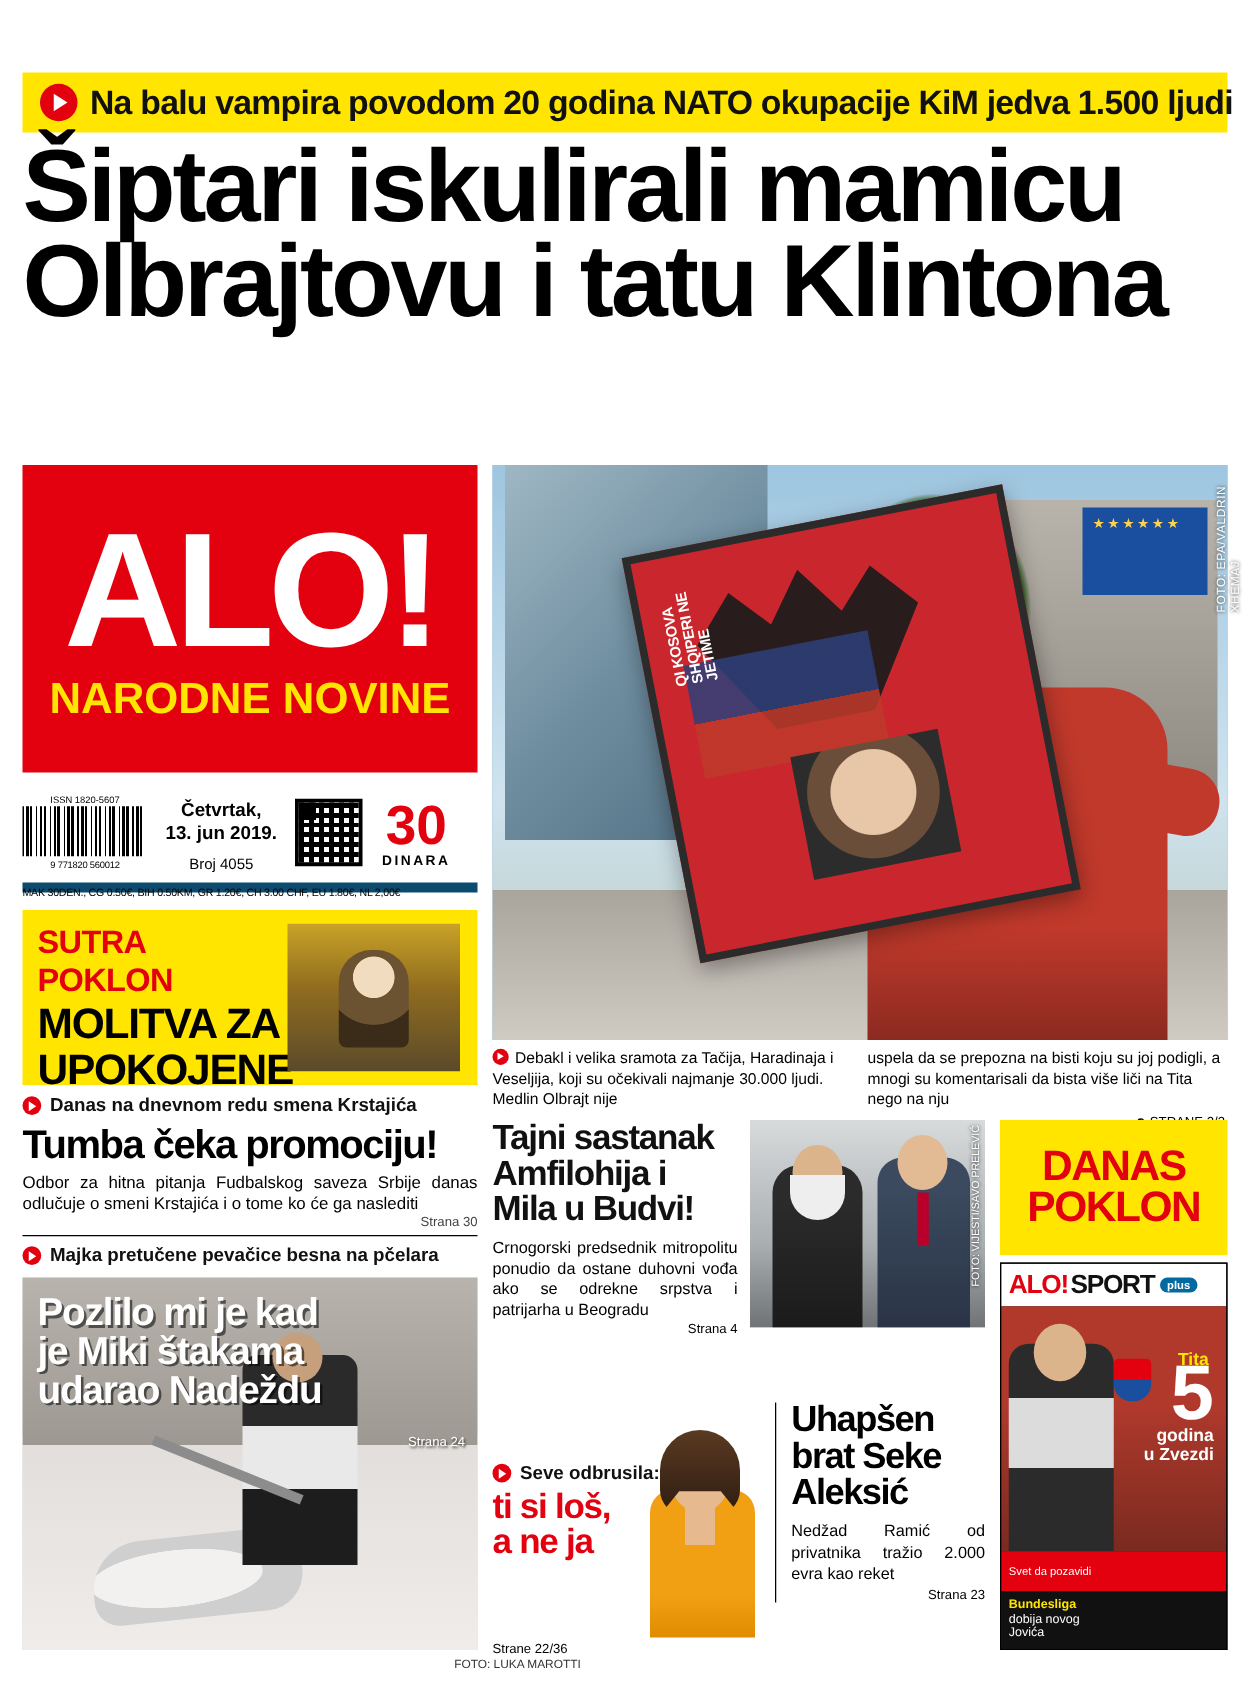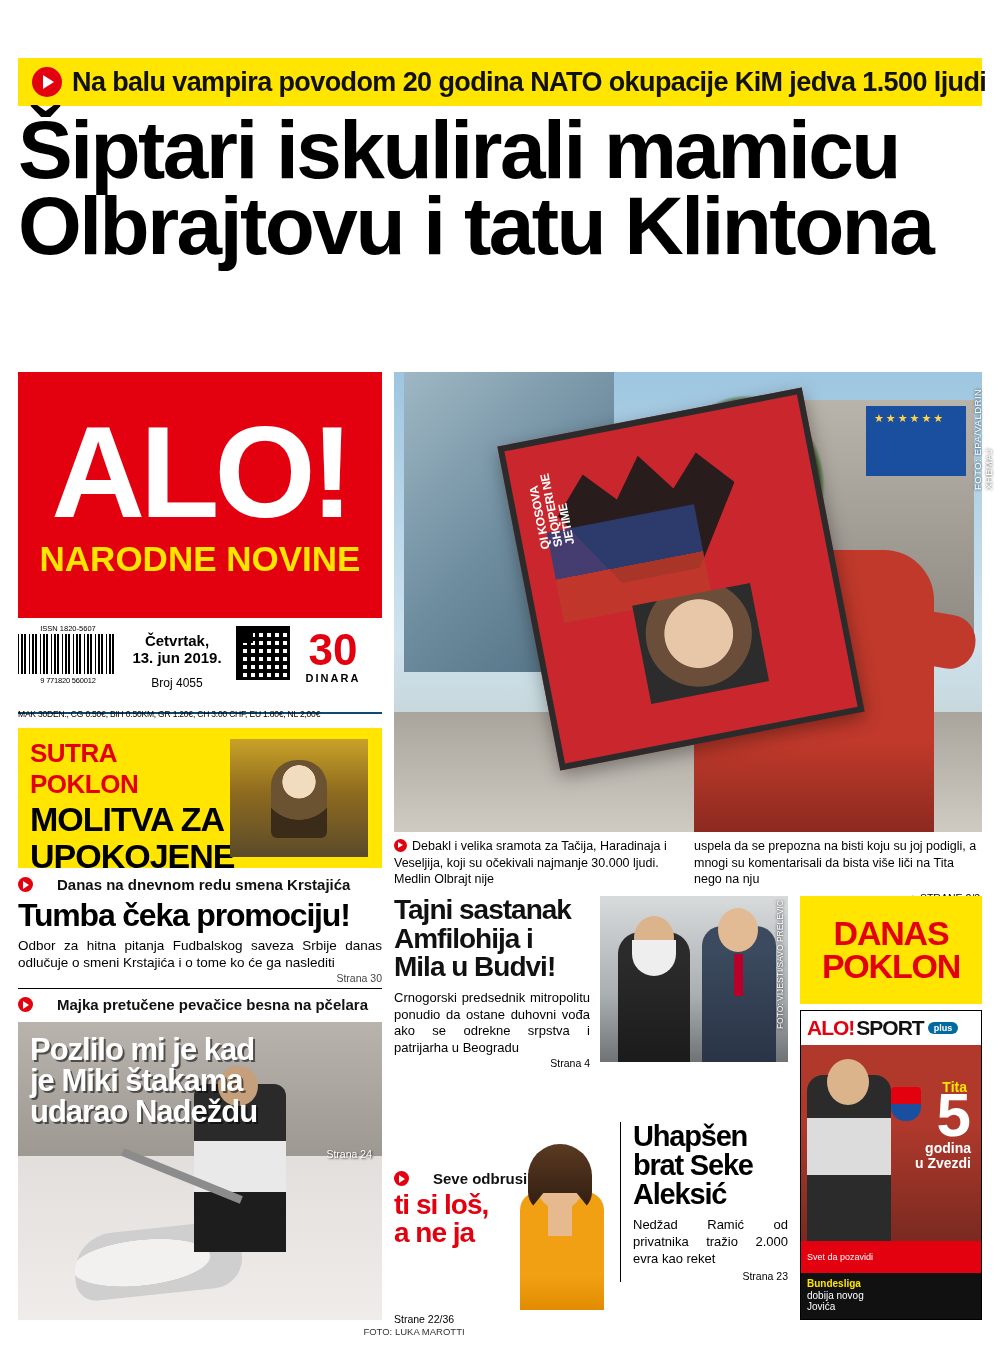--- a/index.html
+++ b/index.html
@@ -51,21 +51,21 @@
     letter-spacing:-5px; margin-top:6px;
   }
   .logo-sub {
     color:#ffe500; font-weight:800; font-size:35px; letter-spacing:0px;
     margin-top:12px;
   }
 
   
   .info-strip {
     position:absolute; left:18px; top:622px; width:364px; height:92px;
-    border-bottom:2px solid #0c4a6e; display:flex; align-items:flex-start;
+    border-bottom:8px solid #0c4a6e; display:flex; align-items:center;
   }
   .barcode-wrap { width:100px; padding-top:2px; }
   .bc-issn { font-size:7.5px; text-align:center; letter-spacing:0px; }
   .bc-bars { height:40px; margin-top:1px; width:98px;
     background: repeating-linear-gradient(to right,#000 0 1px,#fff 1px 3px,#000 3px 5px,#fff 5px 6px,#000 6px 8px,#fff 8px 11px);
   }
   .bc-num { font-size:7.5px; text-align:center; margin-top:2px; letter-spacing:-0.2px;}
   .date-col { width:118px; text-align:center; padding-top:10px; }
   .date-col .d1 { font-weight:800; font-size:15px; line-height:1.15; }
   .date-col .d2 { font-size:12px; margin-top:9px; }
@@ -99,21 +99,21 @@
     background: linear-gradient(180deg,#c9a227 0%, #8e6b1f 45%, #5b4a2a 100%);
     position:relative; overflow:hidden;
   }
   .promo-img::after{
     content:""; position:absolute; left:50%; top:18%; transform:translateX(-50%);
     width:56px; height:78px; border-radius:26px 26px 6px 6px;
     background: radial-gradient(circle at 50% 28%, #f2dcc0 0 26%, #6b5230 27% 60%, #3a2c18 61% 100%);
   }
 
   
-  .dot-lead { display:flex; align-items:center; gap:24px; }
+  .dot-lead { display:flex; align-items:center; gap:7px; }
   .dot-red {
     width:15px; height:15px; border-radius:50%; background:#e3000f; flex:0 0 auto;
     position:relative;
   }
   .dot-red::after{
     content:""; position:absolute; left:5px; top:3.5px; width:0;height:0;
     border-left:6px solid #fff; border-top:4px solid transparent; border-bottom:4px solid transparent;
   }
   .kicker { font-size:15px; font-weight:600; color:#111; }
 

